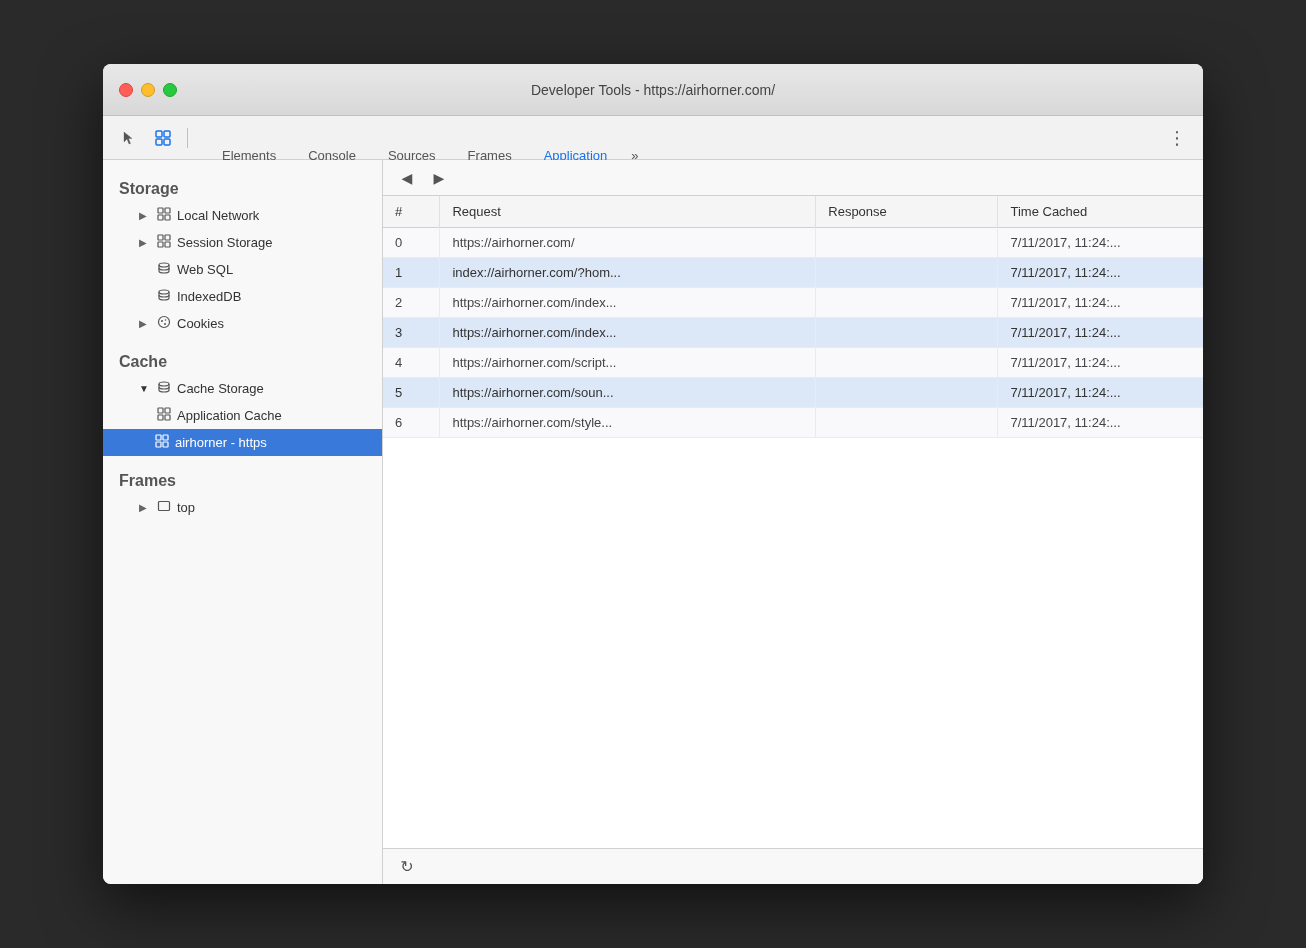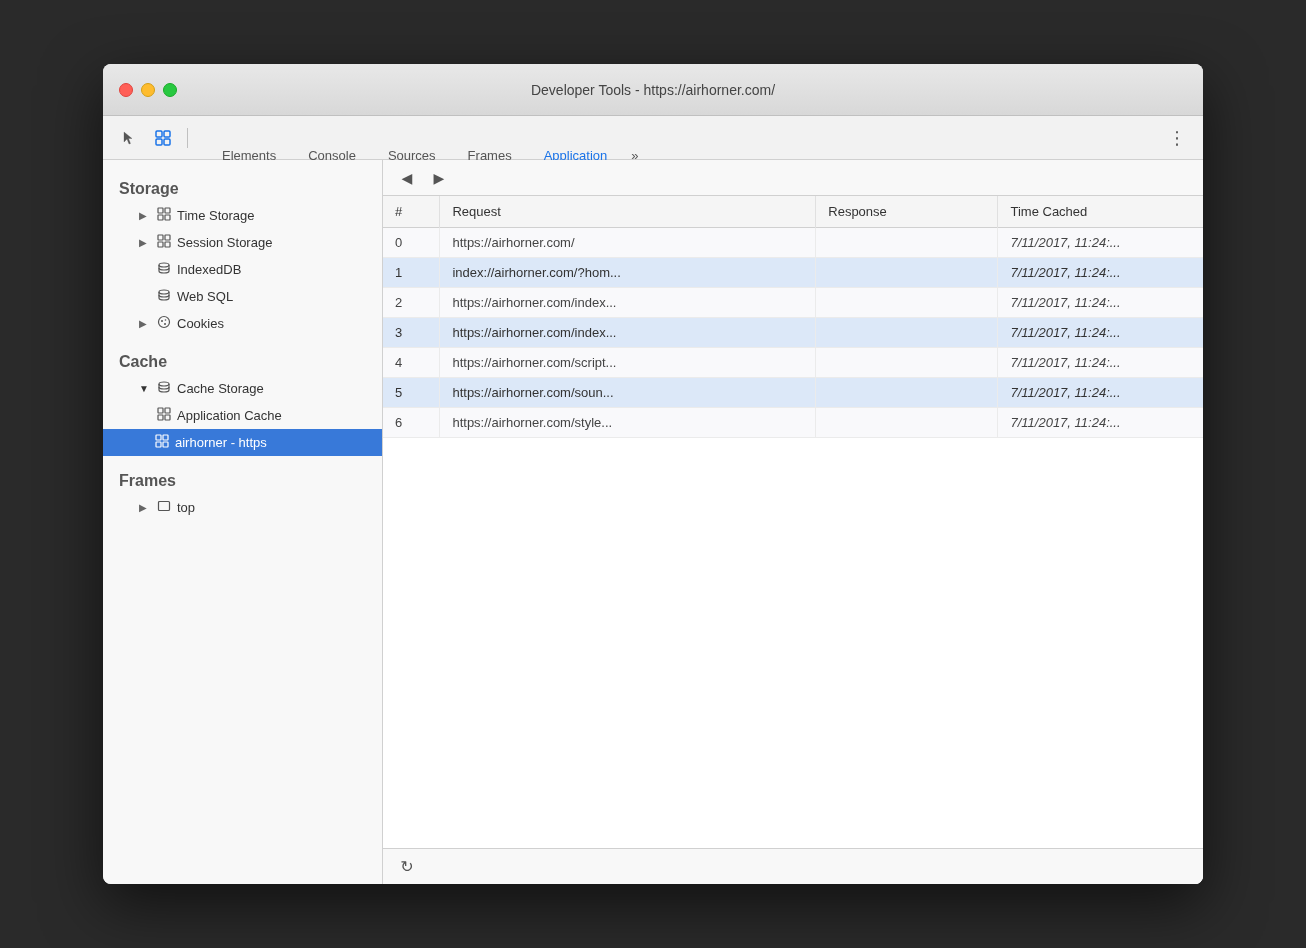--- a/index.html
+++ b/index.html
@@ -223,21 +223,21 @@
     tbody tr:nth-child(odd) { background: #f9f9fb; }
     tbody tr:nth-child(even) { background: white; }
     tbody tr.highlighted { background: #dce8f8; }
     tbody tr.highlighted td { color: #333; }
     tbody td {
       padding: 7px 12px;
       color: #444;
       border-right: 1px solid #ebebeb;
       white-space: nowrap;
     }
-    tbody td:last-child { border-right: none; font-style: italic; }
+    tbody td:last-child { border-right: none; }
     .col-num { width: 50px; }
     .col-request { width: 330px; }
     .col-response { width: 160px; }
     .col-cached { width: 180px; }
     .bottom-bar {
       height: 36px;
       background: #f8f8f8;
       border-top: 1px solid #d0d0d0;
       display: flex;
       align-items: center;
@@ -313,21 +313,21 @@
       <div class="sidebar-item indented">
         <span class="expand-arrow">▶</span>
         <span class="sidebar-icon">
           <svg width="14" height="14" viewBox="0 0 14 14" fill="none">
             <rect x="1" y="1" width="5" height="5" rx="0.5" stroke="#555" stroke-width="1.2" fill="none"></rect>
             <rect x="8" y="1" width="5" height="5" rx="0.5" stroke="#555" stroke-width="1.2" fill="none"></rect>
             <rect x="1" y="8" width="5" height="5" rx="0.5" stroke="#555" stroke-width="1.2" fill="none"></rect>
             <rect x="8" y="8" width="5" height="5" rx="0.5" stroke="#555" stroke-width="1.2" fill="none"></rect>
           </svg>
         </span>
-        <span class="sidebar-item-text">Time Storage</span>
+        <span class="sidebar-item-text">Local Network</span>
       </div>
 
       <div class="sidebar-item indented">
         <span class="expand-arrow">▶</span>
         <span class="sidebar-icon">
           <svg width="14" height="14" viewBox="0 0 14 14" fill="none">
             <rect x="1" y="1" width="5" height="5" rx="0.5" stroke="#555" stroke-width="1.2" fill="none"></rect>
             <rect x="8" y="1" width="5" height="5" rx="0.5" stroke="#555" stroke-width="1.2" fill="none"></rect>
             <rect x="1" y="8" width="5" height="5" rx="0.5" stroke="#555" stroke-width="1.2" fill="none"></rect>
             <rect x="8" y="8" width="5" height="5" rx="0.5" stroke="#555" stroke-width="1.2" fill="none"></rect>
@@ -338,33 +338,33 @@
 
       <div class="sidebar-item indented">
         <span class="expand-arrow" style="visibility:hidden">▶</span>
         <span class="sidebar-icon">
           <svg width="14" height="14" viewBox="0 0 14 14" fill="none">
             <ellipse cx="7" cy="4" rx="5" ry="2" stroke="#555" stroke-width="1.2" fill="none"></ellipse>
             <path d="M2 4v6c0 1.1 2.24 2 5 2s5-.9 5-2V4" stroke="#555" stroke-width="1.2" fill="none"></path>
             <path d="M2 7c0 1.1 2.24 2 5 2s5-.9 5-2" stroke="#555" stroke-width="1.2" fill="none"></path>
           </svg>
         </span>
-        <span class="sidebar-item-text">IndexedDB</span>
+        <span class="sidebar-item-text">Web SQL</span>
       </div>
 
       <div class="sidebar-item indented">
         <span class="expand-arrow" style="visibility:hidden">▶</span>
         <span class="sidebar-icon">
           <svg width="14" height="14" viewBox="0 0 14 14" fill="none">
             <ellipse cx="7" cy="4" rx="5" ry="2" stroke="#555" stroke-width="1.2" fill="none"></ellipse>
             <path d="M2 4v6c0 1.1 2.24 2 5 2s5-.9 5-2V4" stroke="#555" stroke-width="1.2" fill="none"></path>
             <path d="M2 7c0 1.1 2.24 2 5 2s5-.9 5-2" stroke="#555" stroke-width="1.2" fill="none"></path>
           </svg>
         </span>
-        <span class="sidebar-item-text">Web SQL</span>
+        <span class="sidebar-item-text">IndexedDB</span>
       </div>
 
       <div class="sidebar-item indented">
         <span class="expand-arrow">▶</span>
         <span class="sidebar-icon">
           <svg width="14" height="14" viewBox="0 0 14 14" fill="none">
             <circle cx="7" cy="7" r="5.5" stroke="#555" stroke-width="1.2" fill="none"></circle>
             <circle cx="5" cy="6" r="1" fill="#555"></circle>
             <circle cx="8" cy="9" r="1" fill="#555"></circle>
             <circle cx="8.5" cy="5" r="0.8" fill="#555"></circle>

